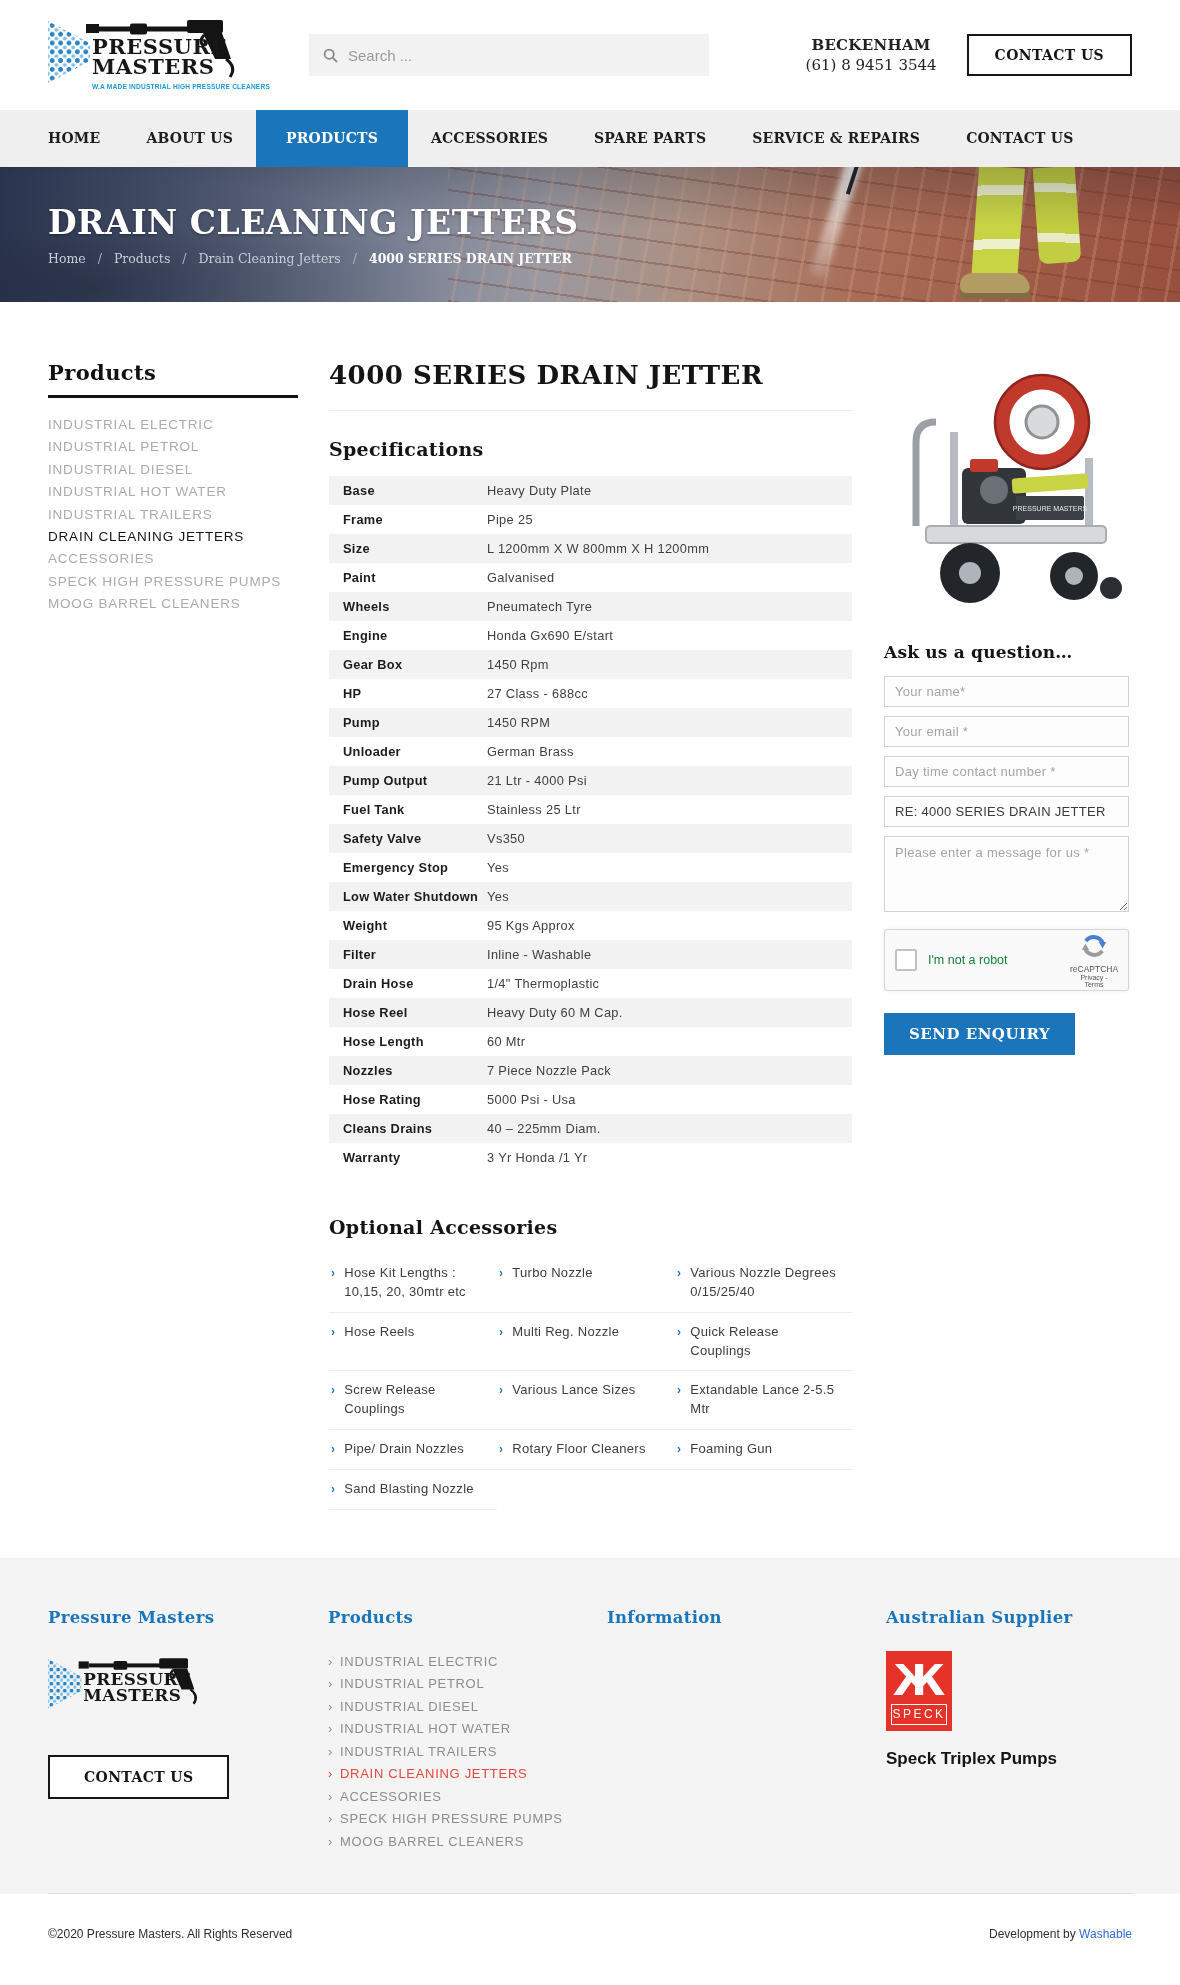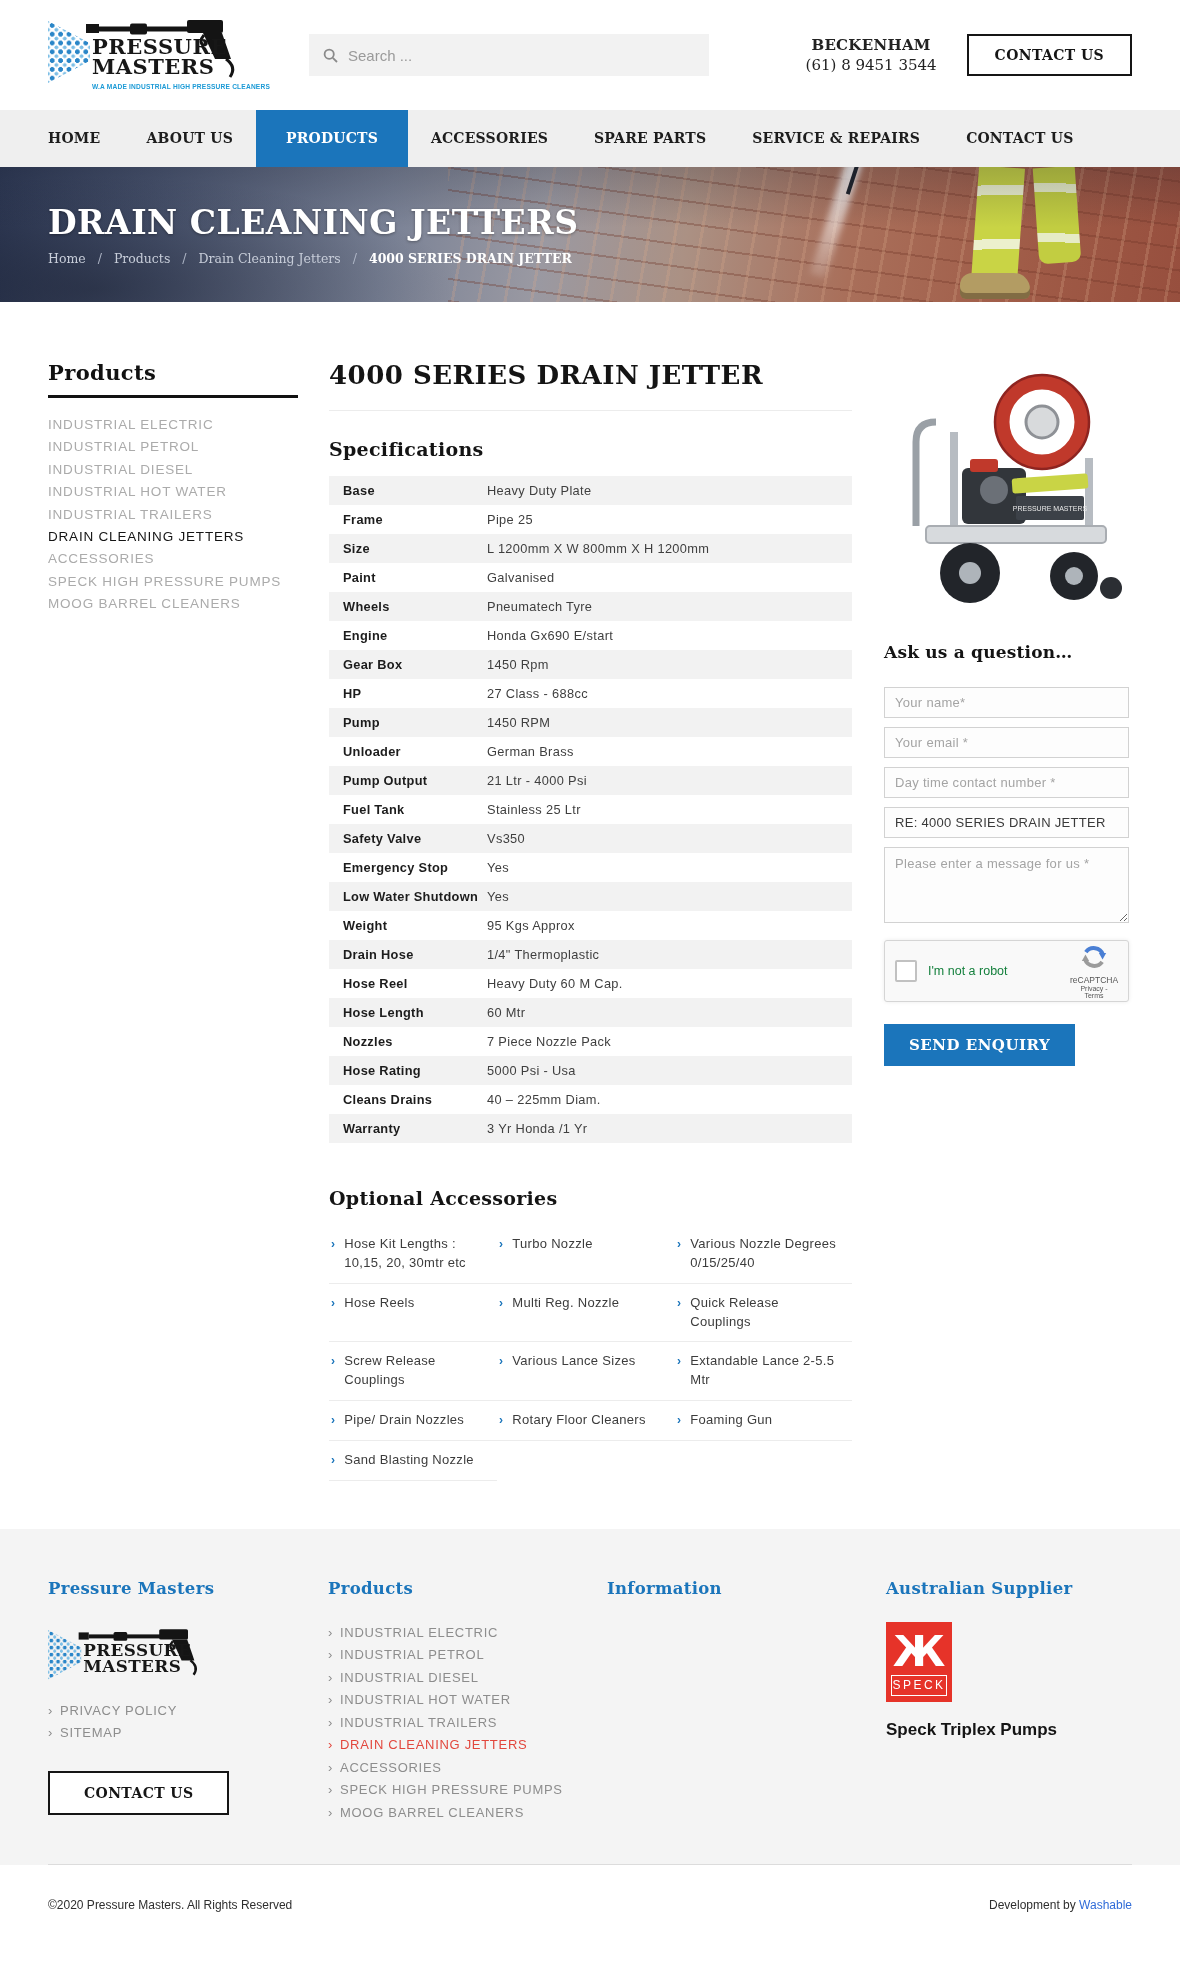--- a/index.html
+++ b/index.html
@@ -85,21 +85,21 @@
   .acc-section { margin-top:44px; }
   .acc-grid { display:grid; grid-template-columns:168px 178px 177px; }
   .acc-cell { display:flex; align-items:flex-start; padding:10px 12px 10px 0; border-bottom:1px solid #ececec;
     font-size:13px; color:#3c3c3c; letter-spacing:.3px; line-height:1.45; cursor:pointer; }
   .acc-cell.empty { border-bottom:0; cursor:default; }
   .acc-arrow { color:#1b75bb; font-weight:bold; font-size:12px; margin:0 9px 0 2px; line-height:1.5; }
 
   
   .right-col { width:245px; flex:none; margin-left:32px; }
   .product-img { width:245px; height:250px; margin-bottom:28px; }
-  .ask-title { font-size:17px; color:#141414; margin-bottom:25px; letter-spacing:.2px; }
+  .ask-title { font-size:17px; color:#141414; margin-bottom:14px; letter-spacing:.2px; }
   .ask-form input, .ask-form textarea { width:100%; border:1px solid #d2d2d2; background:#fdfdfd; padding:0 10px;
     height:31px; font-size:13px; color:#3a3a3a; letter-spacing:.3px; margin-bottom:9px; outline:0;
     font-family:"Liberation Sans",sans-serif; }
   .ask-form input::placeholder, .ask-form textarea::placeholder { color:#a4a4a4; }
   .ask-form textarea { height:76px; padding:8px 10px; resize:vertical; }
   .recaptcha { margin-top:4px; width:100%; height:62px; background:#f9f9f9; border:1px solid #d5d5d5; border-radius:3px;
     box-shadow:0 0 4px rgba(0,0,0,.08); display:flex; align-items:center; padding:0 10px; }
   .rc-checkbox { width:22px; height:22px; background:#fff; border:2px solid #c1c1c1; border-radius:2px; flex:none; cursor:pointer; }
   .rc-label { font-size:12.5px; color:#15803d; margin-left:11px; }
   .rc-logo { margin-left:auto; text-align:center; width:48px; }
@@ -276,20 +276,24 @@
               <td class="spec-label">Emergency Stop</td>
               <td class="spec-value">Yes</td>
             </tr>
             <tr>
               <td class="spec-label">Low Water Shutdown</td>
               <td class="spec-value">Yes</td>
             </tr>
             <tr>
               <td class="spec-label">Weight</td>
               <td class="spec-value">95 Kgs Approx</td>
+            </tr>
+            <tr>
+              <td class="spec-label">Filter</td>
+              <td class="spec-value">Inline - Washable</td>
             </tr>
             <tr>
               <td class="spec-label">Drain Hose</td>
               <td class="spec-value">1/4" Thermoplastic</td>
             </tr>
             <tr>
               <td class="spec-label">Hose Reel</td>
               <td class="spec-value">Heavy Duty 60 M Cap.</td>
             </tr>
             <tr>
@@ -441,24 +445,20 @@
             <rect x="101" y="9" width="36" height="13" rx="2" fill="#141414"></rect>
             <path d="M117 22 L136 22 L145 48 L129 48 Z" fill="#141414"></path>
             <path d="M118 24 q-6 7 0 11" stroke="#141414" stroke-width="3" fill="none"></path>
             <path d="M140 48 q11 8 4 18" stroke="#141414" stroke-width="3" fill="none"></path>
           </svg>
           <div class="logo-text">
             <div>PRESSURE</div>
             <div>MASTERS</div>
           </div>
         </div>
-        <div id="fcol1-links">
-            <div class="foot-link"><span class="arr">›</span><span>PRIVACY POLICY</span></div>
-            <div class="foot-link"><span class="arr">›</span><span>SITEMAP</span></div>
-          </div>
         <button class="foot-contact hfont">CONTACT US</button>
       </div>
 
       <div class="fcol2">
         <h4 class="fcol-title hfont">Products</h4>
         <div id="fcol2-links">
             <div class="foot-link"><span class="arr">›</span><span>INDUSTRIAL ELECTRIC</span></div>
             <div class="foot-link"><span class="arr">›</span><span>INDUSTRIAL PETROL</span></div>
             <div class="foot-link"><span class="arr">›</span><span>INDUSTRIAL DIESEL</span></div>
             <div class="foot-link"><span class="arr">›</span><span>INDUSTRIAL HOT WATER</span></div>

